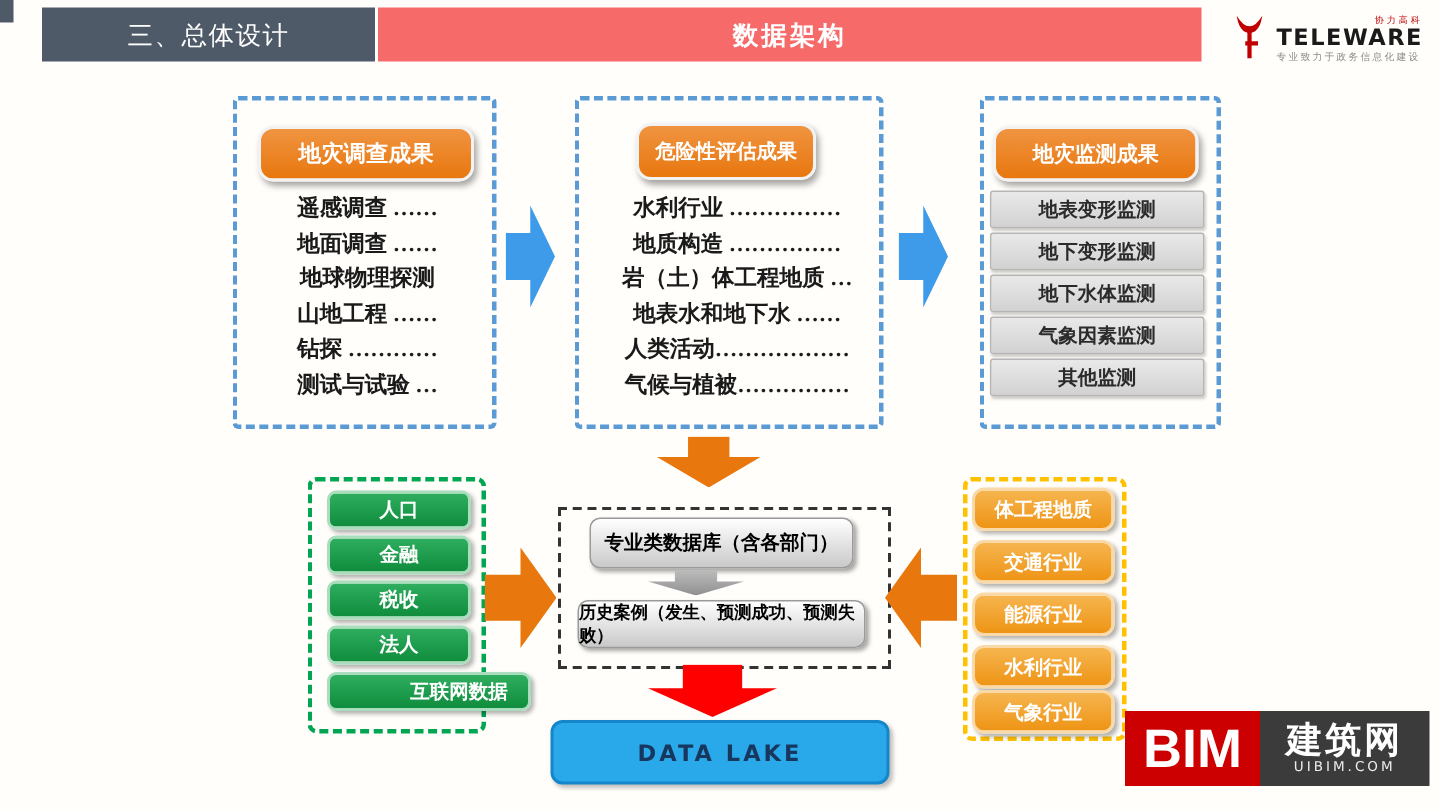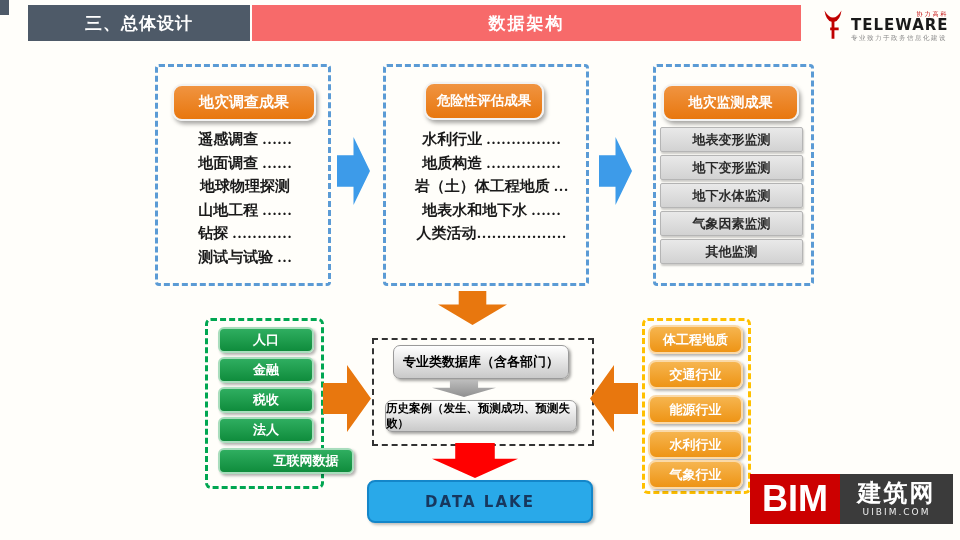--- a/index.html
+++ b/index.html
@@ -3,21 +3,21 @@
 <meta charset="utf-8">
 <style>
   html,body{margin:0;padding:0;background:#e8e8e8;}
   .slide{
     position:relative;width:960px;height:540px;background:#FFFEFA;overflow:hidden;
     font-family:"DejaVu Sans","Liberation Sans",sans-serif;margin:0 auto;
   }
   
   .hdr-square{position:absolute;left:0;top:11;width:9px;height:15px;background:#4E5A68;}
   .hdr-tab{position:absolute;left:28px;top:5px;width:222px;height:36px;background:#4E5A68;
-    color:#fff;display:flex;align-items:center;justify-content:center;font-size:17px;font-weight:700;letter-spacing:1px;}
+    color:#fff;display:flex;align-items:center;justify-content:center;font-size:17px;font-weight:400;letter-spacing:1px;}
   .hdr-banner{position:absolute;left:252px;top:5px;width:549px;height:36px;background:#F76A6A;
     color:#fff;display:flex;align-items:center;justify-content:center;font-size:17px;font-weight:600;letter-spacing:2px;}
   .logo{position:absolute;left:816px;top:5px;width:136px;height:42px;display:flex;align-items:center;}
   .logo svg{width:34px;height:34px;flex:0 0 auto;}
   .logo-txt{display:flex;flex-direction:column;line-height:1;margin-left:1px;}
   .logo-top{font-size:6px;color:#C00000;align-self:flex-end;letter-spacing:2px;margin-bottom:1px;}
   .logo-brand{font-size:15px;font-weight:bold;color:#1A1A1A;letter-spacing:1px;}
   .logo-bottom{font-size:6.5px;color:#8A8A8A;letter-spacing:1.5px;margin-top:2px;}
   
   .box-blue{position:absolute;border:3px dashed #5B9BD5;border-radius:4px;background:transparent;}
@@ -105,20 +105,21 @@
   <div class="box-blue" style="left:383px;top:64px;width:200px;height:216px;"></div>
   <div class="pill-orange" style="left:424px;top:82px;width:116px;height:34px;font-size:13.5px;">
     <span>危险性评估成果</span>
   </div>
   <div class="list" style="left:404px;top:128px;width:175px;">
     <div>水利行业 ……………</div>
     <div>地质构造 ……………</div>
     <div>岩（土）体工程地质 …</div>
     <div>地表水和地下水 ……</div>
     <div>人类活动………………</div>
+    <div>气候与植被……………</div>
   </div>
 
   <div class="arr arr-right" style="left:599px;top:137px;width:33px;height:68px;"></div>
 
   <div class="box-blue" style="left:653px;top:64px;width:155px;height:216px;"></div>
   <div class="pill-orange" style="left:662px;top:84px;width:133px;height:33px;font-size:14px;">
     <span>地灾监测成果</span>
   </div>
   <div class="gray-btn" style="left:660px;top:127px;width:141px;height:23px;">
       <span>地表变形监测</span>

